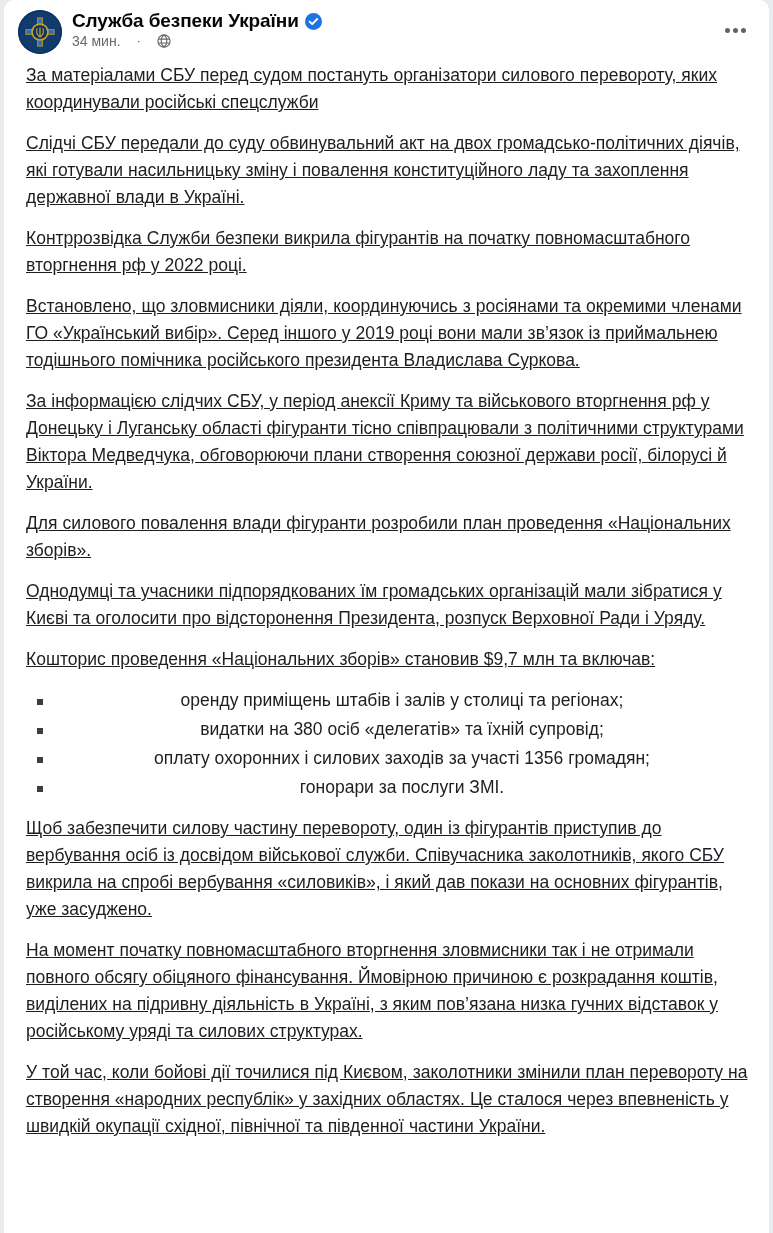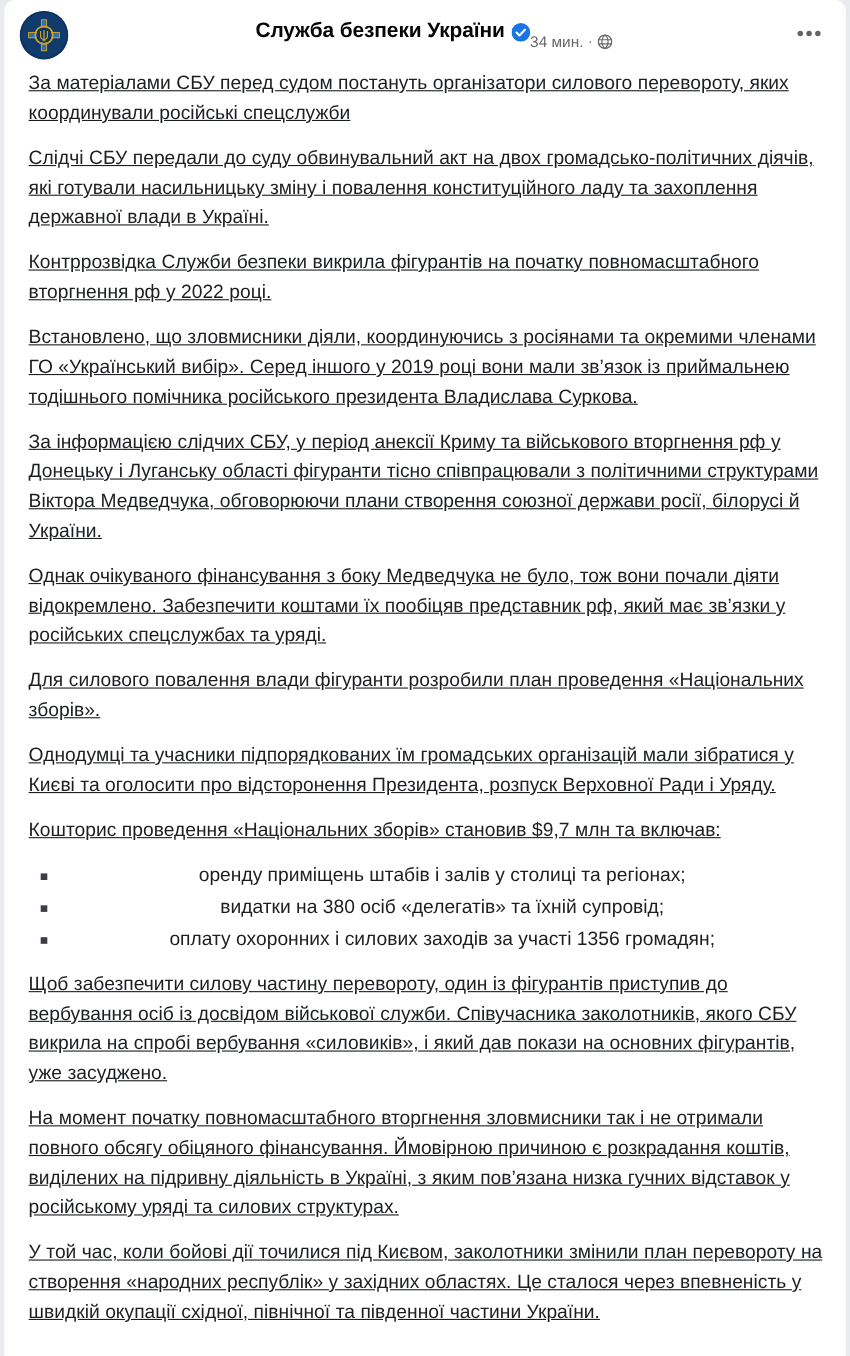--- a/index.html
+++ b/index.html
@@ -38,21 +38,21 @@
     height: 44px;
     flex: 0 0 44px;
     margin-right: 10px;
     border-radius: 50%;
     overflow: hidden;
     background: #123a6b;
   }
   .avatar-wrap svg { display: block; }
   .header-text {
     display: flex;
-    flex-direction: row;
+    flex-direction: column;
     justify-content: center;
     padding-top: 1px;
     flex: 1 1 auto;
     min-width: 0;
   }
   .name-row {
     display: flex;
     align-items: center;
     gap: 6px;
     line-height: 20px;
@@ -66,22 +66,22 @@
   }
   .verified-badge {
     display: inline-flex;
     width: 17px;
     height: 17px;
     flex: 0 0 17px;
   }
   .meta-row {
     display: flex;
     align-items: center;
-    gap: 4px;
-    margin-top: 18px;
+    gap: 16px;
+    margin-top: 1px;
     color: #65676b;
     font-size: 14px;
     line-height: 18px;
   }
   .meta-dot { color: #65676b; font-size: 13px; }
   .globe-icon { display: inline-flex; width: 14px; height: 14px; }
   .menu-dots {
     flex: 0 0 auto;
     width: 36px;
     height: 36px;
@@ -199,29 +199,29 @@
       </div>
     </div>
 
     <div class="post-body">
 
       <p>За матеріалами СБУ перед судом постануть організатори силового перевороту, яких координували російські спецслужби</p>
       <p>Слідчі СБУ передали до суду обвинувальний акт на двох громадсько-політичних діячів, які готували насильницьку зміну і повалення конституційного ладу та захоплення державної влади в Україні.</p>
       <p>Контррозвідка Служби безпеки викрила фігурантів на початку повномасштабного вторгнення рф у 2022 році.</p>
       <p>Встановлено, що зловмисники діяли, координуючись з росіянами та окремими членами ГО «Український вибір». Серед іншого у 2019 році вони мали зв’язок із приймальнею тодішнього помічника російського президента Владислава Суркова.</p>
       <p>За інформацією слідчих СБУ, у період анексії Криму та військового вторгнення рф у Донецьку і Луганську області фігуранти тісно співпрацювали з політичними структурами Віктора Медведчука, обговорюючи плани створення союзної держави росії, білорусі й України.</p>
-      <p>Однак очікуваного фінансування з боку Медведчука не було, тож вони почали діяти відокремлено. Забезпечити коштами їх пообіцяв представник рф, який має зв’язки у російських спецслужбах та уряді.</p>
       <p>Для силового повалення влади фігуранти розробили план проведення «Національних зборів».</p>
       <p>Однодумці та учасники підпорядкованих їм громадських організацій мали зібратися у Києві та оголосити про відсторонення Президента, розпуск Верховної Ради і Уряду.</p>
       <p>Кошторис проведення «Національних зборів» становив $9,7 млн та включав:</p>
 
       <ul class="bullets">
         <li>оренду приміщень штабів і залів у столиці та регіонах;</li>
         <li>видатки на 380 осіб «делегатів» та їхній супровід;</li>
         <li>оплату охоронних і силових заходів за участі 1356 громадян;</li>
+        <li>гонорари за послуги ЗМІ.</li>
       </ul>
 
       <p>Щоб забезпечити силову частину перевороту, один із фігурантів приступив до вербування осіб із досвідом військової служби. Співучасника заколотників, якого СБУ викрила на спробі вербування «силовиків», і який дав покази на основних фігурантів, уже засуджено.</p>
       <p>На момент початку повномасштабного вторгнення зловмисники так і не отримали повного обсягу обіцяного фінансування. Ймовірною причиною є розкрадання коштів, виділених на підривну діяльність в Україні, з яким пов’язана низка гучних відставок у російському уряді та силових структурах.</p>
       <p>У той час, коли бойові дії точилися під Києвом, заколотники змінили план перевороту на створення «народних республік» у західних областях. Це сталося через впевненість у швидкій окупації східної, північної та південної частини України.</p>
 
     </div>
   </div>
 </div>
 

